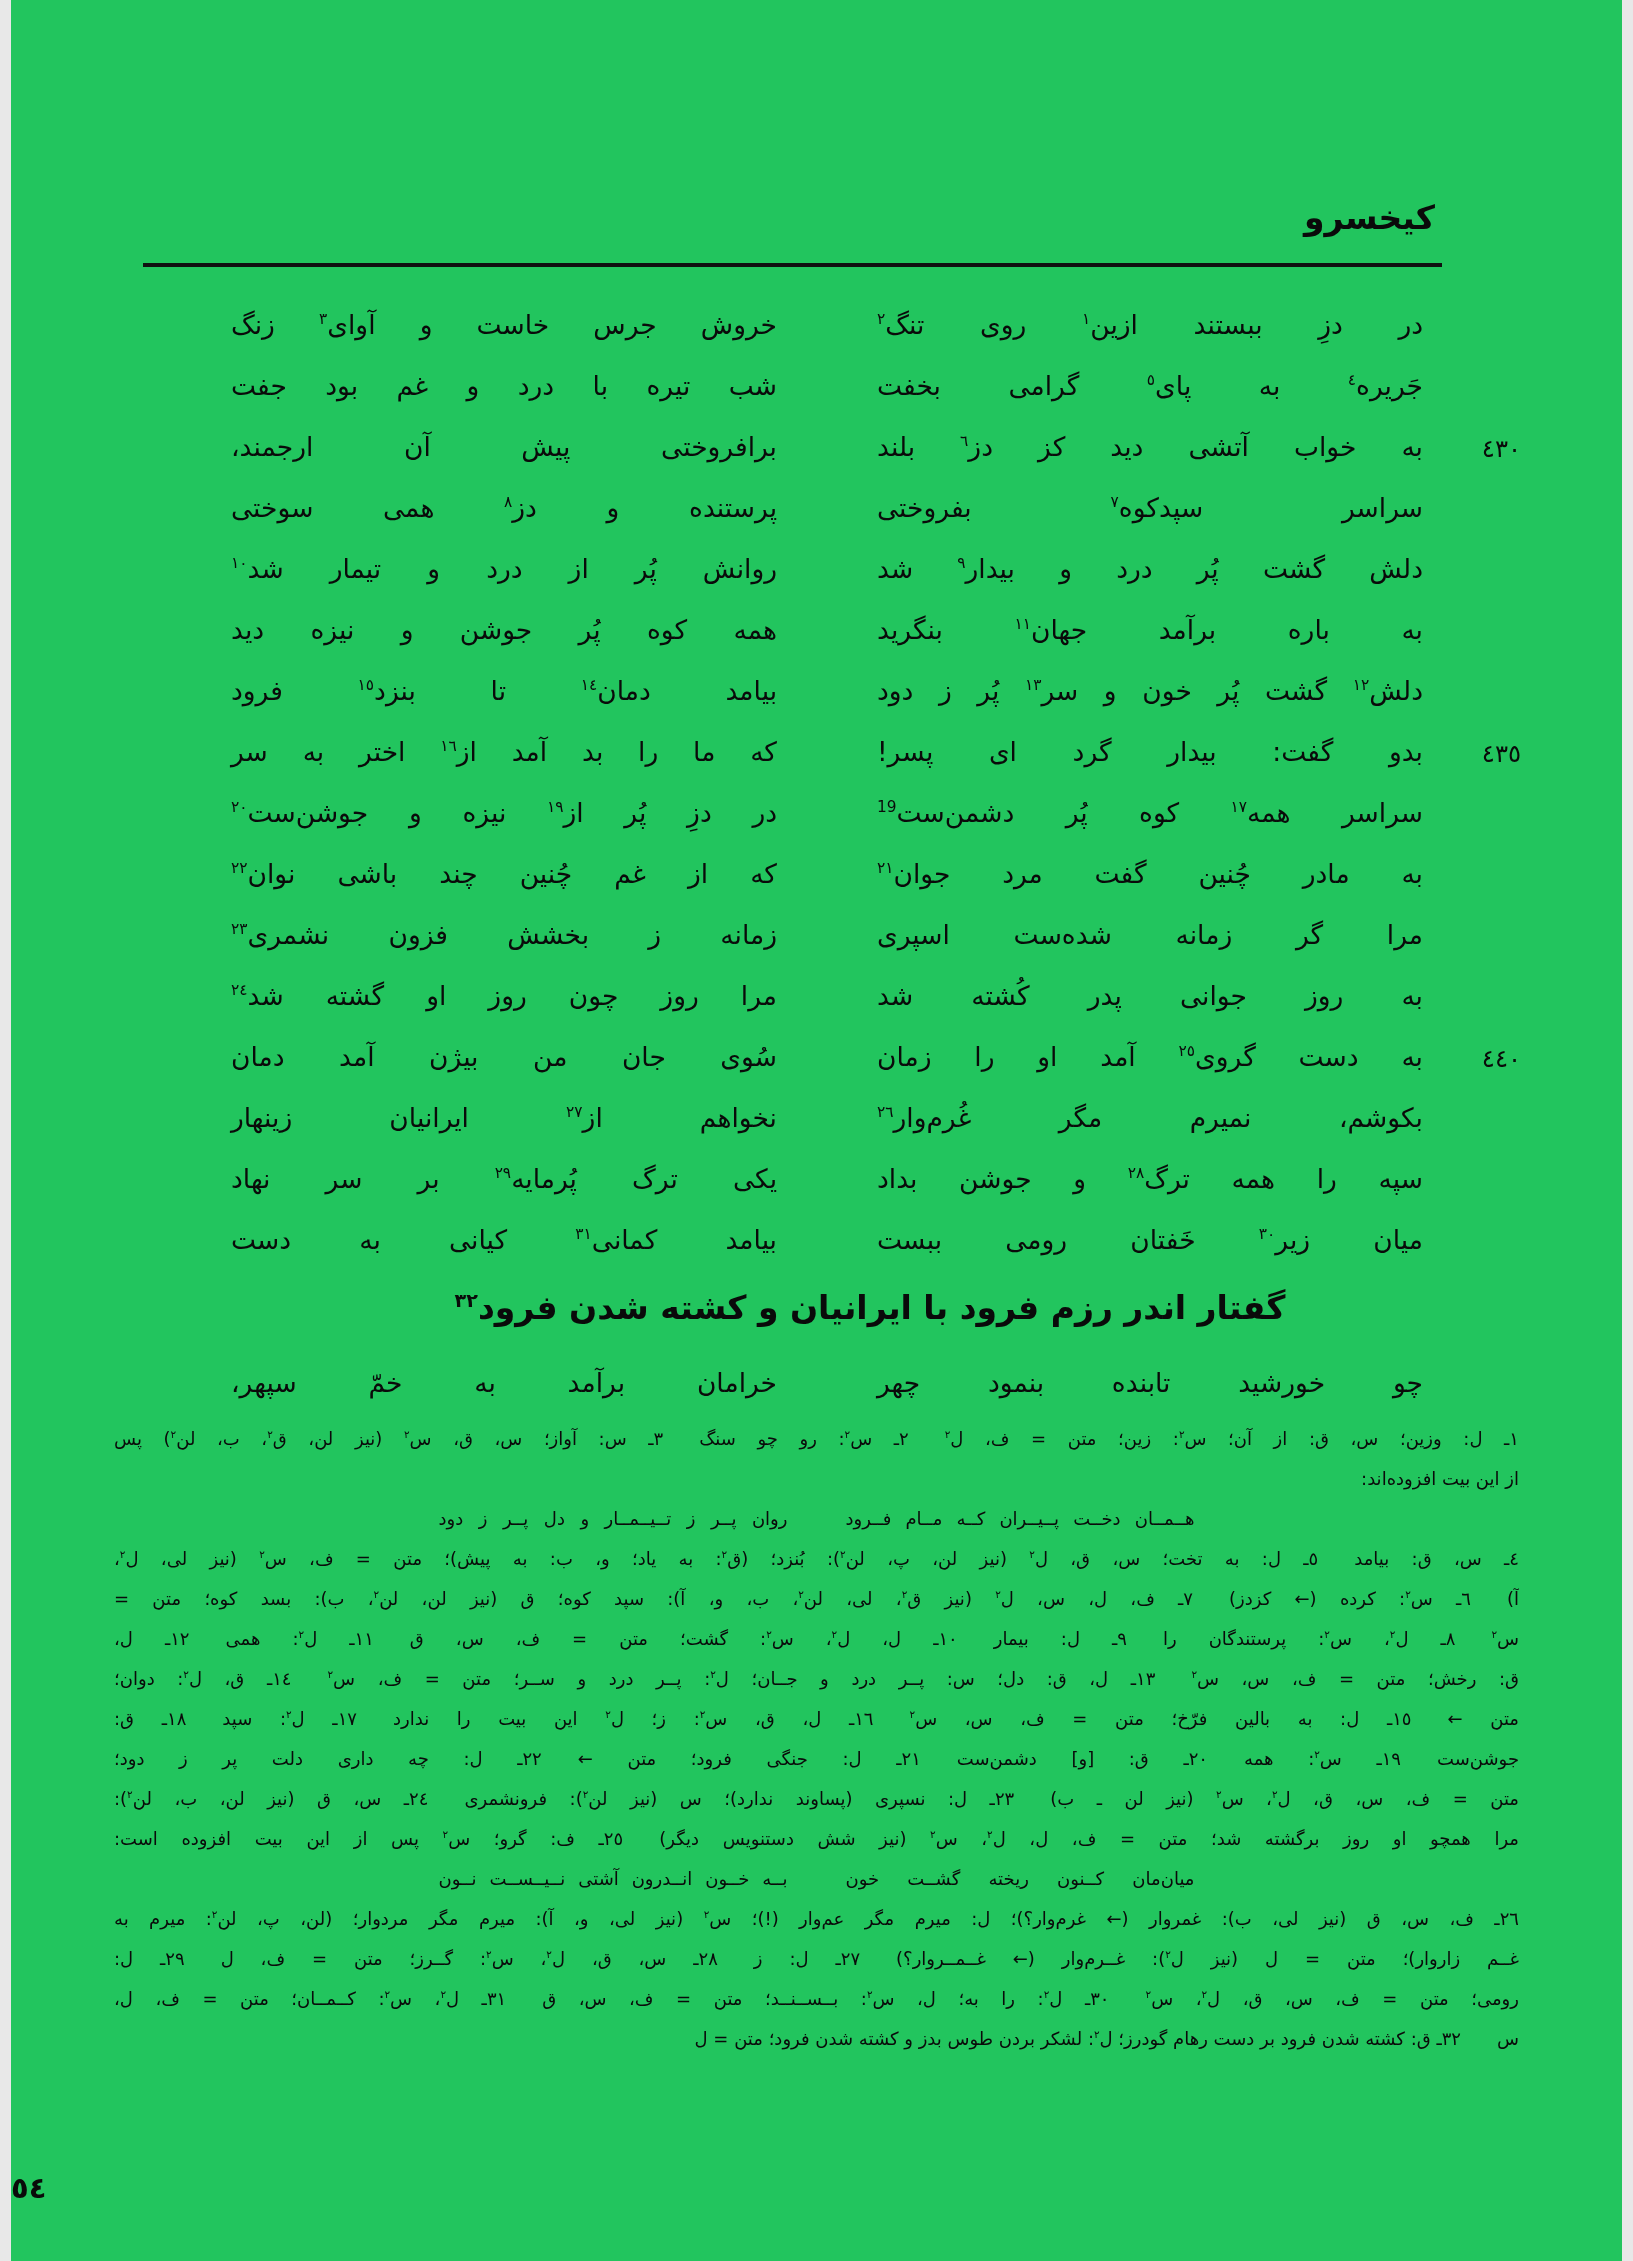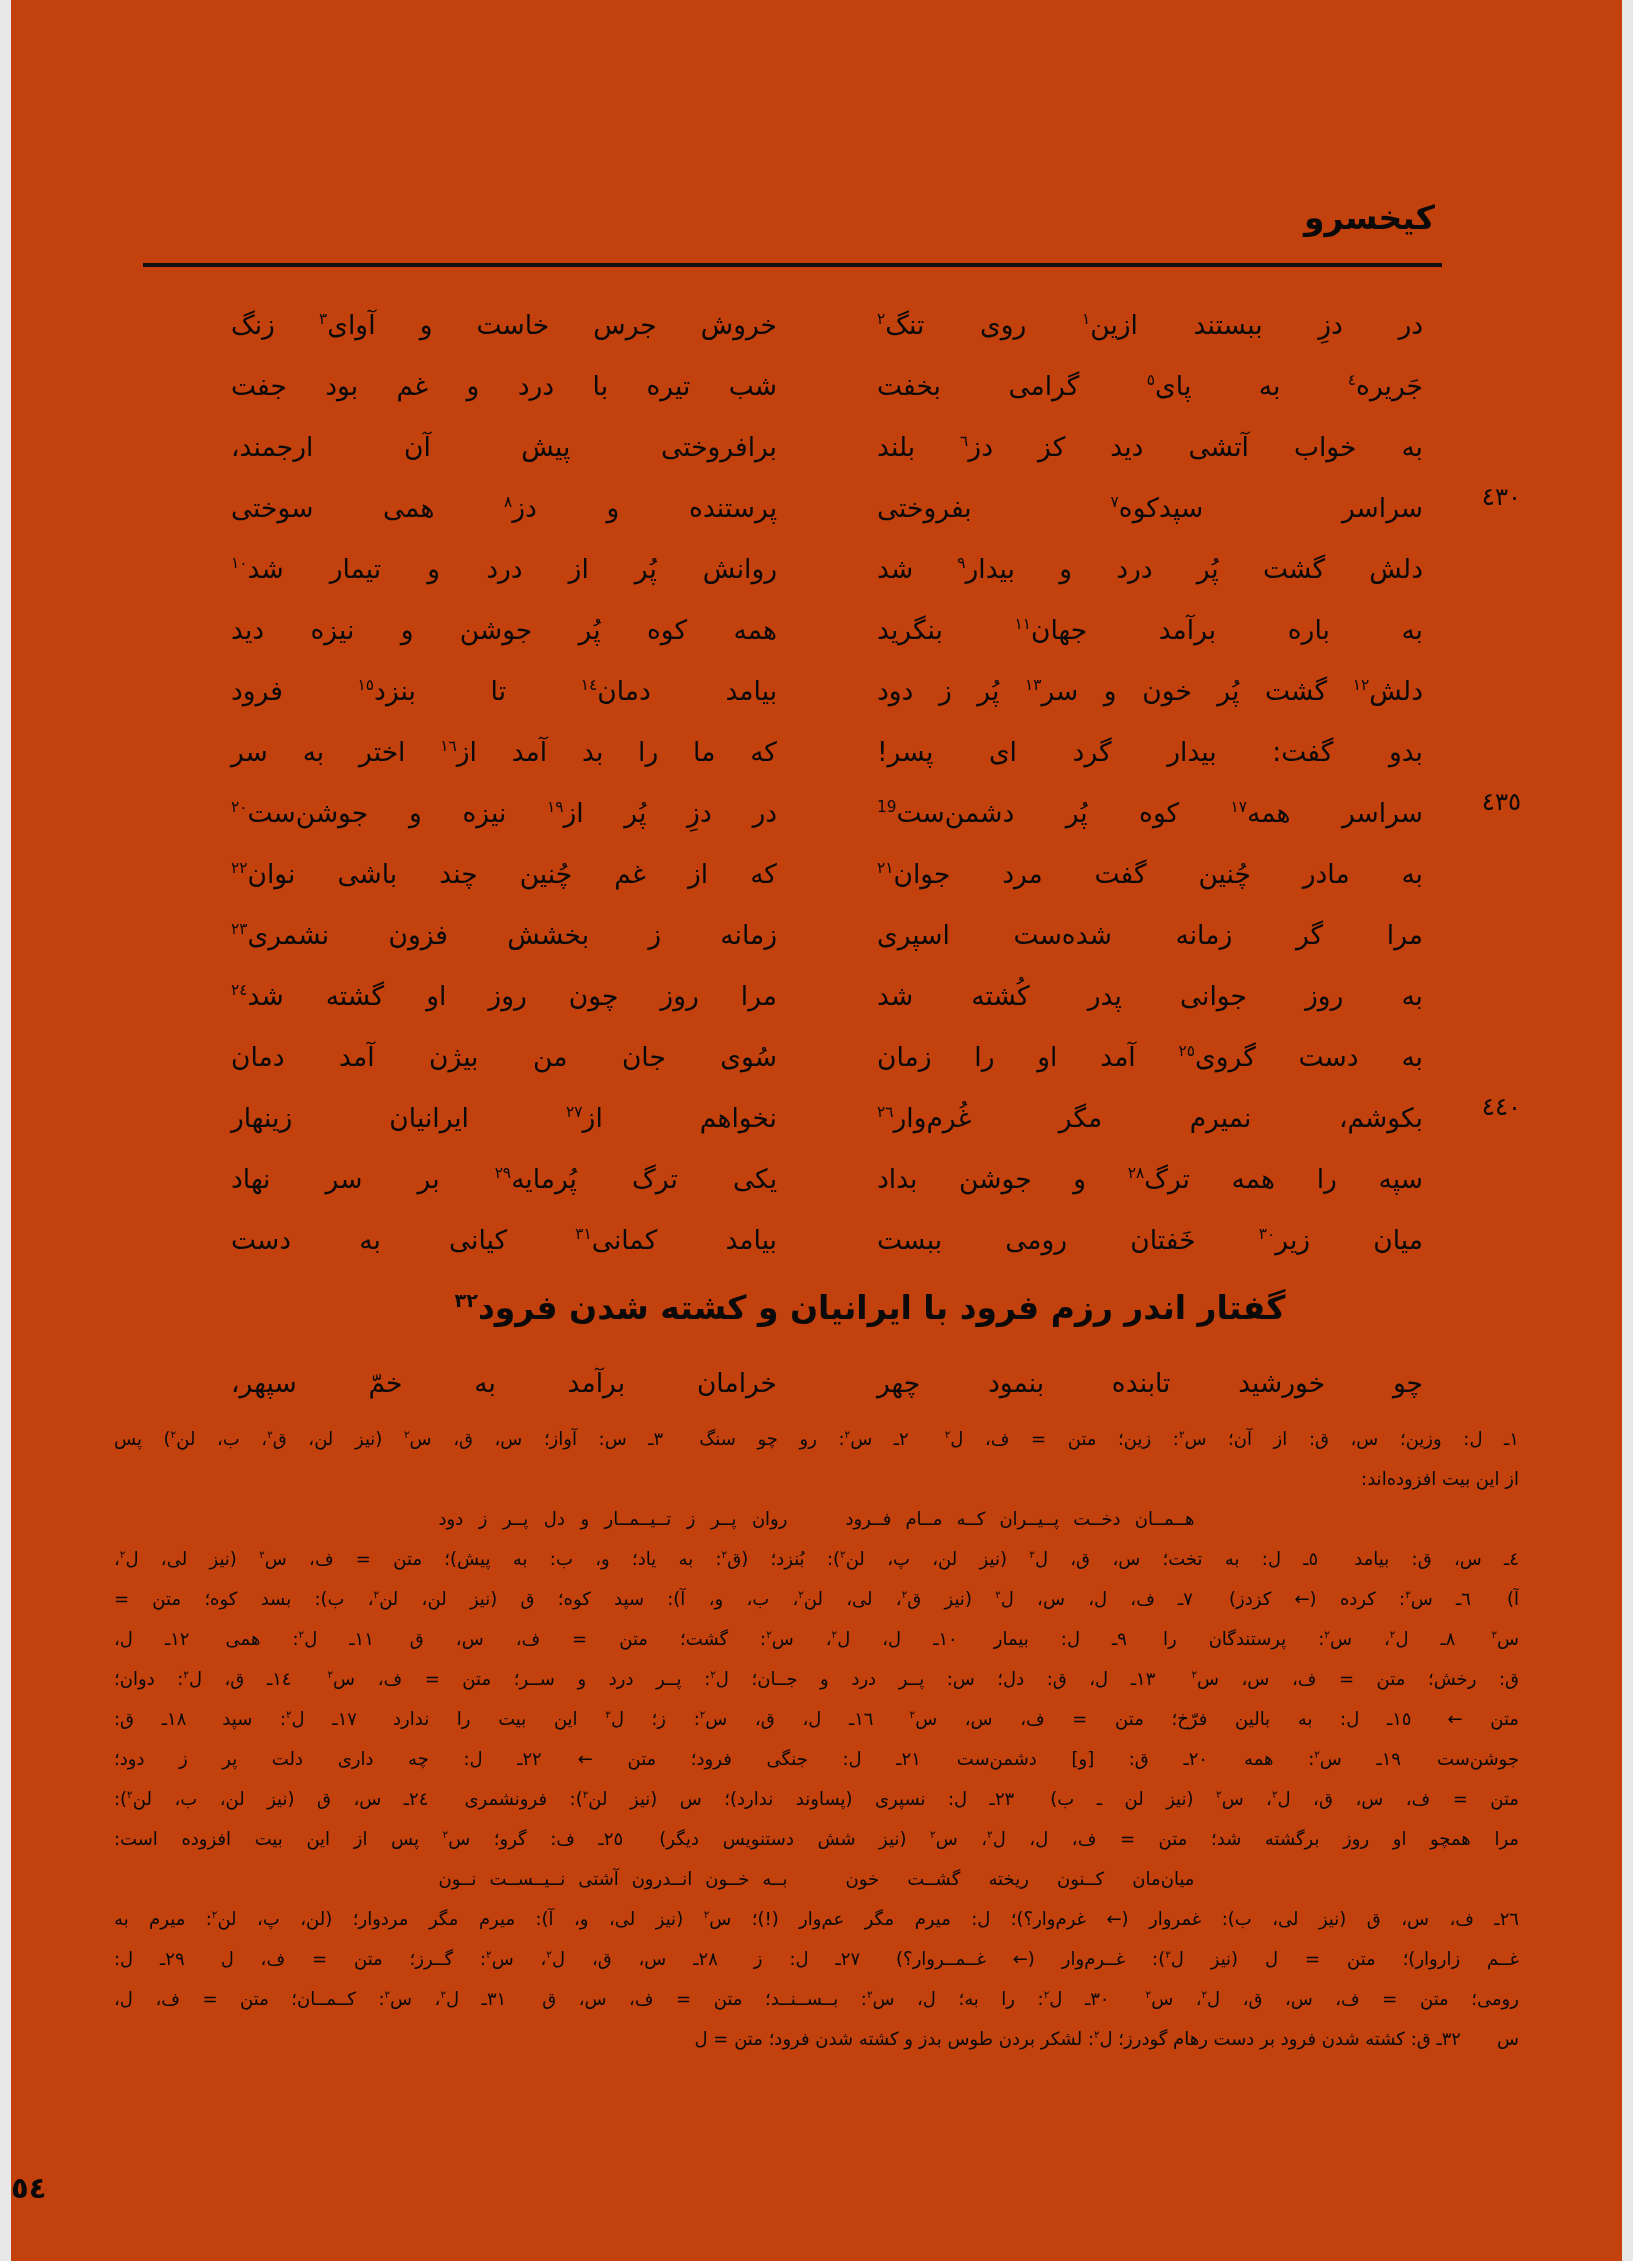--- a/index.html
+++ b/index.html
@@ -1,29 +1,29 @@
 <!DOCTYPE html>
 <html lang="fa" style="font-size:11px"><head>
 <meta charset="utf-8">
 <style>
   html,body{margin:0;padding:0;background:#e8e8e8;}
   .page{
-    position:relative; width:1611px; height:2261px; background:#c2410c;
+    position:relative; width:1611px; height:2261px; background:#22c55e;
     font-family:"DejaVu Sans", sans-serif; direction:rtl; color:#0a0a0a;
     overflow:hidden; margin:0 auto;
   }
   sup{font-size:0.58em; line-height:0; vertical-align:super;}
   
   .header-title{position:absolute; top:198px; right:187px; font-size:33px; font-weight:700; white-space:nowrap;}
   .header-rule{position:absolute; top:263px; left:132px; width:1299px; height:4.2px; background:#101010;}
   
   .poem{position:absolute; top:295px; right:199px; width:1192px;}
   .vrow{position:relative; height:61px; display:flex; justify-content:space-between; align-items:center;}
   .hemi{width:546px; font-size:26.5px; text-align:justify; text-align-last:justify; line-height:1.15;}
-  .vnum{position:absolute; right:-134px; top:50%; transform:translateY(-50%); width:111px; text-align:center; font-size:24.4px;margin-top:48px;}
+  .vnum{position:absolute; right:-134px; top:50%; transform:translateY(-50%); width:111px; text-align:center; font-size:24.4px;}
   
   .section-heading{position:absolute; top:1288px; left:84px; width:1550px; text-align:center; font-size:33px; font-weight:700;}
   
   .after-verse{position:absolute; top:1353px; right:199px; width:1192px;}
   
   .footnotes{position:absolute; top:1419px; right:103px; width:1405px; font-size:18px;}
   .fline{height:40px; line-height:40px; text-align:justify; text-align-last:justify; white-space:normal; overflow:hidden;}
   .fline.f-start{text-align:right; text-align-last:right;}
   .fverse{height:40px; line-height:40px; display:flex; justify-content:center; gap:58px;}
   .fverse .fv{width:349px; text-align:justify; text-align-last:justify;}

